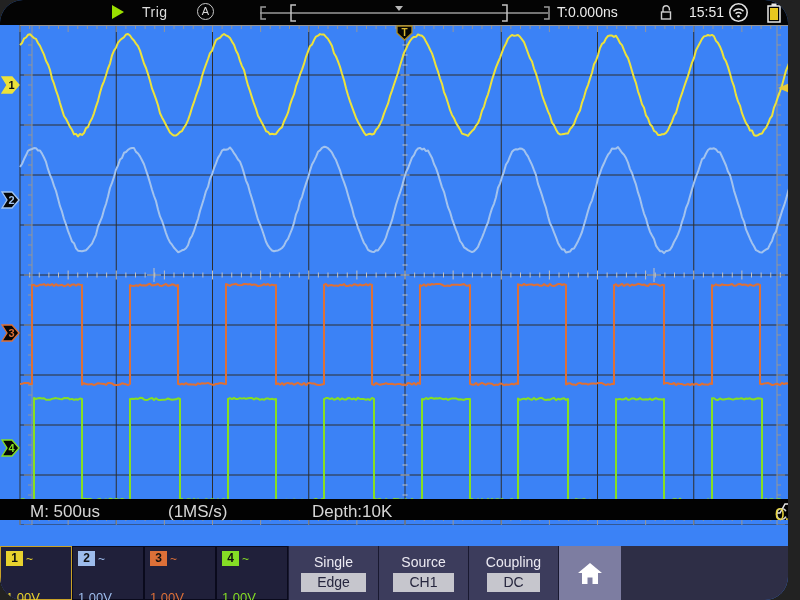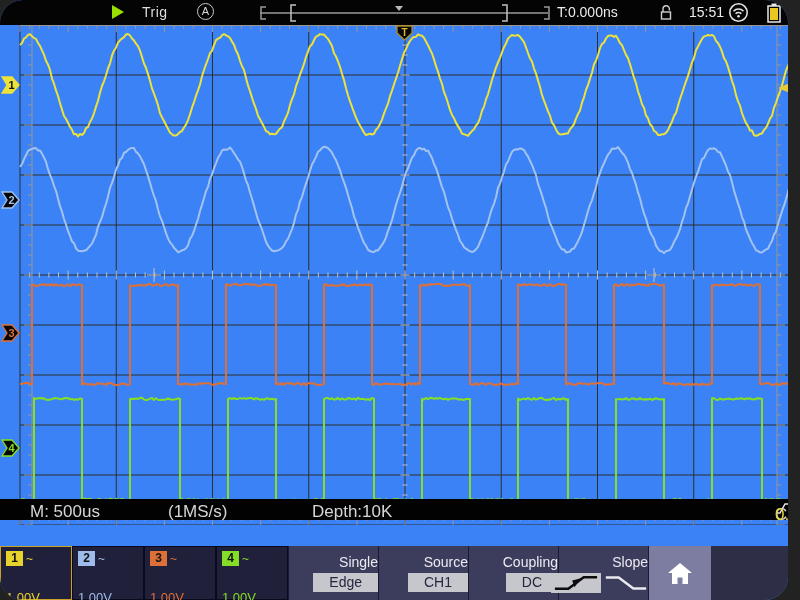--- a/index.html
+++ b/index.html
@@ -32,21 +32,21 @@
   
   .menubar{position:absolute;top:546px;left:0;width:800px;height:54px;background:#2e2e46;display:flex;}
   .ch-box{box-sizing:border-box;width:72px;height:54px;background:#20203a;border:1px solid #0a0a1c;
           padding:4px 5px 0 5px;cursor:pointer;}
   .ch-box.selected{border:1px solid #c9a227;}
   .ch-top{display:flex;align-items:center;gap:3px;}
   .badge{width:17px;height:15px;font-weight:bold;font-size:12px;color:#101010;text-align:center;line-height:15px;}
   .tilde{font-size:12px;line-height:12px;}
   .scale{font-size:13px;margin-top:24px;}
   .menu-btn{box-sizing:border-box;width:90px;height:54px;border-left:1px solid #191930;color:#eceaf2;
-            display:flex;flex-direction:column;align-items:flex-end;justify-content:center;gap:3px;
+            display:flex;flex-direction:column;align-items:center;justify-content:center;gap:3px;
             font-size:14px;cursor:pointer;background:#3c3c5c;}
   .chip{background:#c6c6cd;color:#26263e;padding:0 16px;line-height:19px;font-size:14px;}
   .slope-row{display:flex;align-items:center;gap:3px;}
   .slope-chip{background:#c6c6cd;padding:1px 2px;line-height:0;}
   .home-btn{width:62px;height:54px;background:#7d7da1;display:flex;align-items:center;justify-content:center;
             cursor:pointer;border-left:1px solid #191930;}
 </style>
 </head>
 <body>
 
@@ -153,33 +153,19 @@
       <span class="chip">Edge</span>
     </div>
     <div class="menu-btn">
       <span>Source</span>
       <span class="chip">CH1</span>
     </div>
     <div class="menu-btn">
       <span>Coupling</span>
       <span class="chip">DC</span>
     </div>
-    <div class="menu-btn">
-      <span>Slope</span>
-      <span class="slope-row">
-        <span class="slope-chip">
-          <svg width="46" height="18" viewBox="0 0 48 18">
-            <path d="M2 15 H16 L32 3 H46" stroke="#0c0c0c" stroke-width="2.6" fill="none"></path>
-            <polygon points="29,4 22.5,13.5 20,6.5" fill="#0c0c0c"></polygon>
-          </svg>
-        </span>
-        <svg width="44" height="18" viewBox="0 0 48 18">
-          <path d="M2 3 H16 L32 15 H46" stroke="#e9e9f0" stroke-width="2.6" fill="none"></path>
-        </svg>
-      </span>
-    </div>
     <div class="home-btn">
       <svg width="28" height="25" viewBox="0 0 28 25">
         <path d="M14 2 L2 12 H6 V23 H11.5 V16.5 H16.5 V23 H22 V12 H26 Z" fill="#ffffff"></path>
       </svg>
     </div>
   </div>
 </div>
 
 </body></html>

